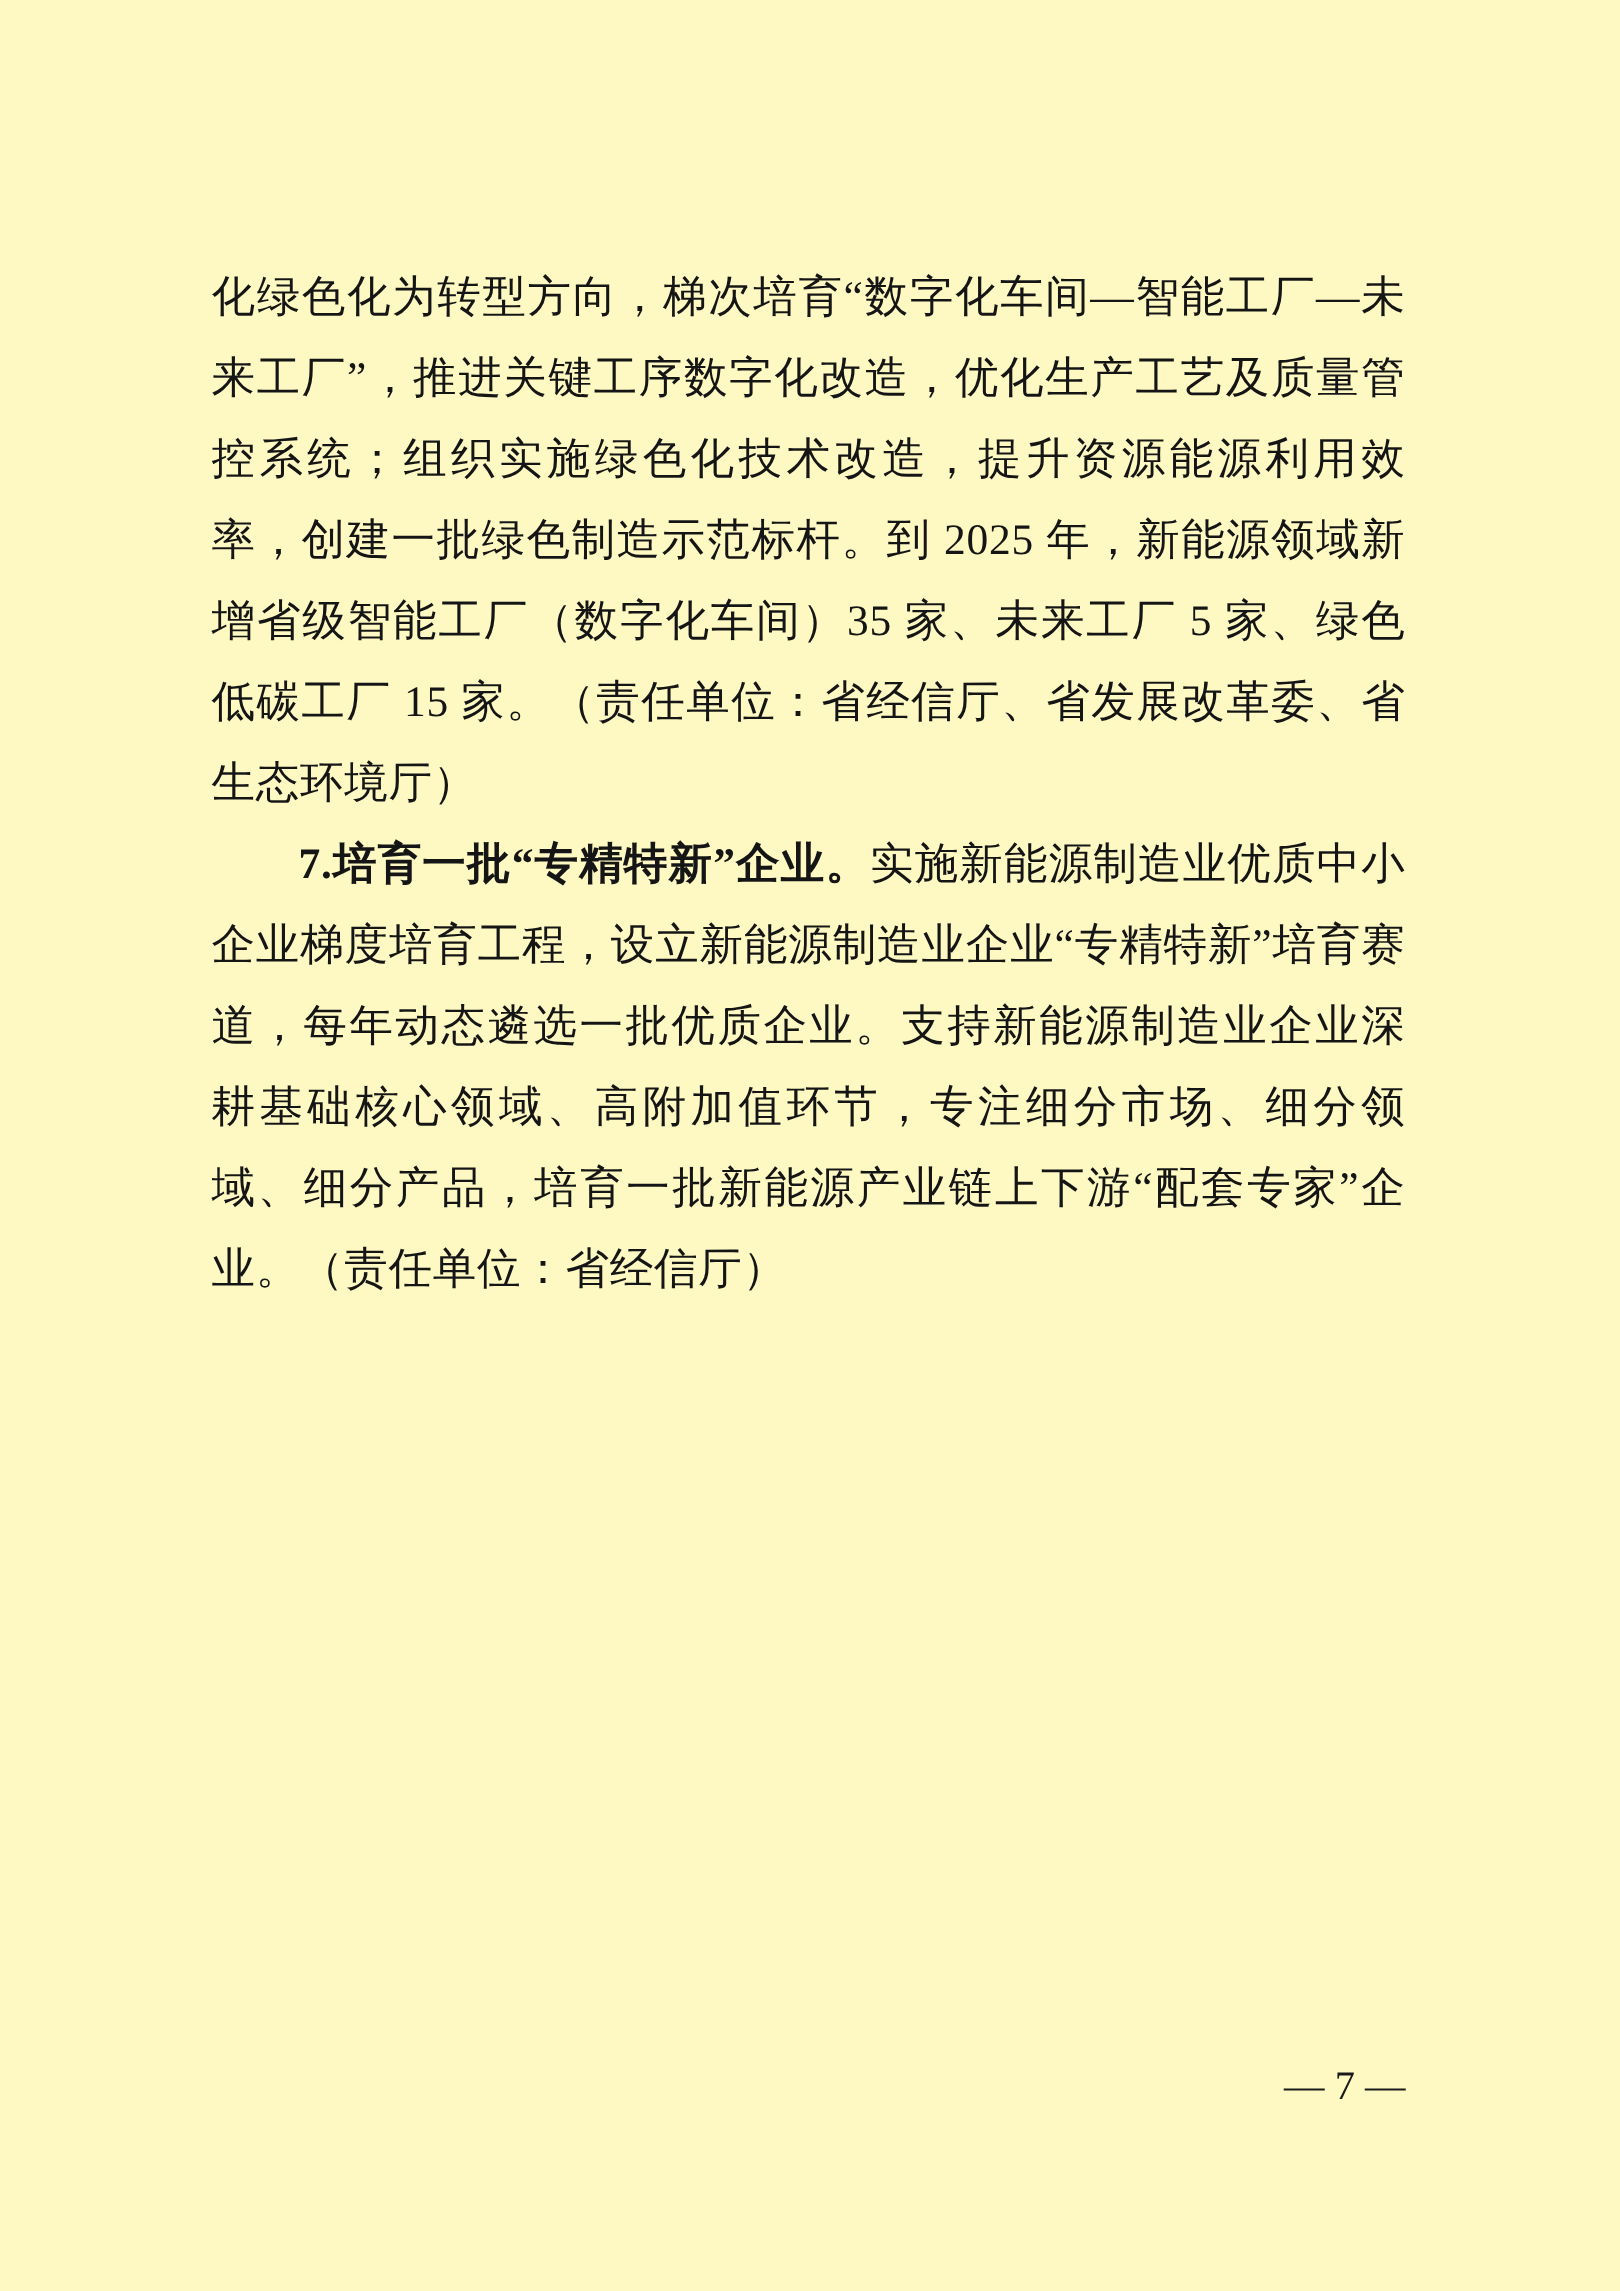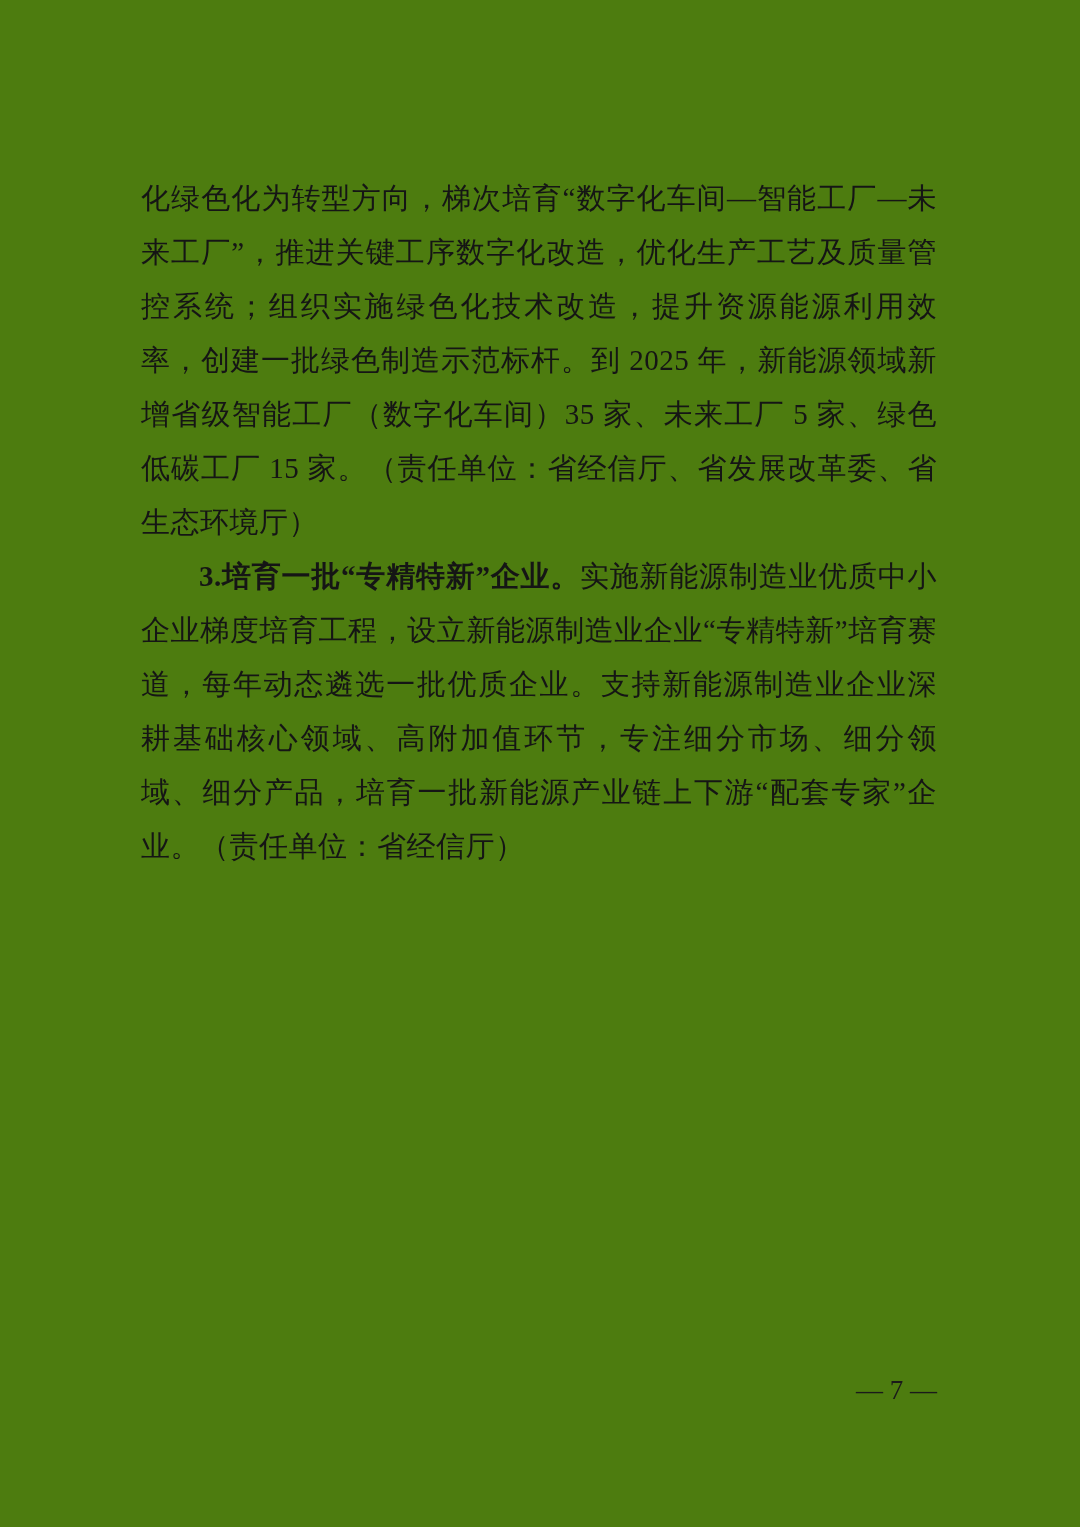--- a/index.html
+++ b/index.html
@@ -4,21 +4,21 @@
 <style>
   html, body {
     margin: 0;
     padding: 0;
     background: #ffffff;
   }
   .page {
     position: relative;
     width: 1080px;
     height: 1527px;
-    background: #4d7c0f;
+    background: #fef9c3;
     overflow: hidden;
     font-family: "Liberation Serif", "DejaVu Serif", serif;
   }
   .content {
     position: absolute;
     left: 141px;
     top: 171px;
     width: 796px;
     color: #151515;
     font-size: 29px;
@@ -46,16 +46,16 @@
     font-family: "Liberation Serif", "DejaVu Serif", serif;
     white-space: pre;
   }
 </style>
 </head>
 <body>
 
 <div class="page">
   <main class="content" id="paragraphs">
       <p class=""><span class="run">化绿色化为转型方向，梯次培育“数字化车间—智能工厂—未来工厂”，推进关键工序数字化改造，优化生产工艺及质量管控系统；组织实施绿色化技术改造，提升资源能源利用效率，创建一批绿色制造示范标杆。到 2025 年，新能源领域新增省级智能工厂（数字化车间）35 家、未来工厂 5 家、绿色低碳工厂 15 家。（责任单位：省经信厅、省发展改革委、省生态环境厅）</span></p>
-      <p class="indent"><span class="run bold">3.培育一批“专精特新”企业。</span><span class="run">实施新能源制造业优质中小企业梯度培育工程，设立新能源制造业企业“专精特新”培育赛道，每年动态遴选一批优质企业。支持新能源制造业企业深耕基础核心领域、高附加值环节，专注细分市场、细分领域、细分产品，培育一批新能源产业链上下游“配套专家”企业。（责任单位：省经信厅）</span></p>
+      <p class="indent"><span class="run bold">7.培育一批“专精特新”企业。</span><span class="run">实施新能源制造业优质中小企业梯度培育工程，设立新能源制造业企业“专精特新”培育赛道，每年动态遴选一批优质企业。支持新能源制造业企业深耕基础核心领域、高附加值环节，专注细分市场、细分领域、细分产品，培育一批新能源产业链上下游“配套专家”企业。（责任单位：省经信厅）</span></p>
     </main>
   <div class="page-number">— 7 —</div>
 </div>
 
 </body></html>

